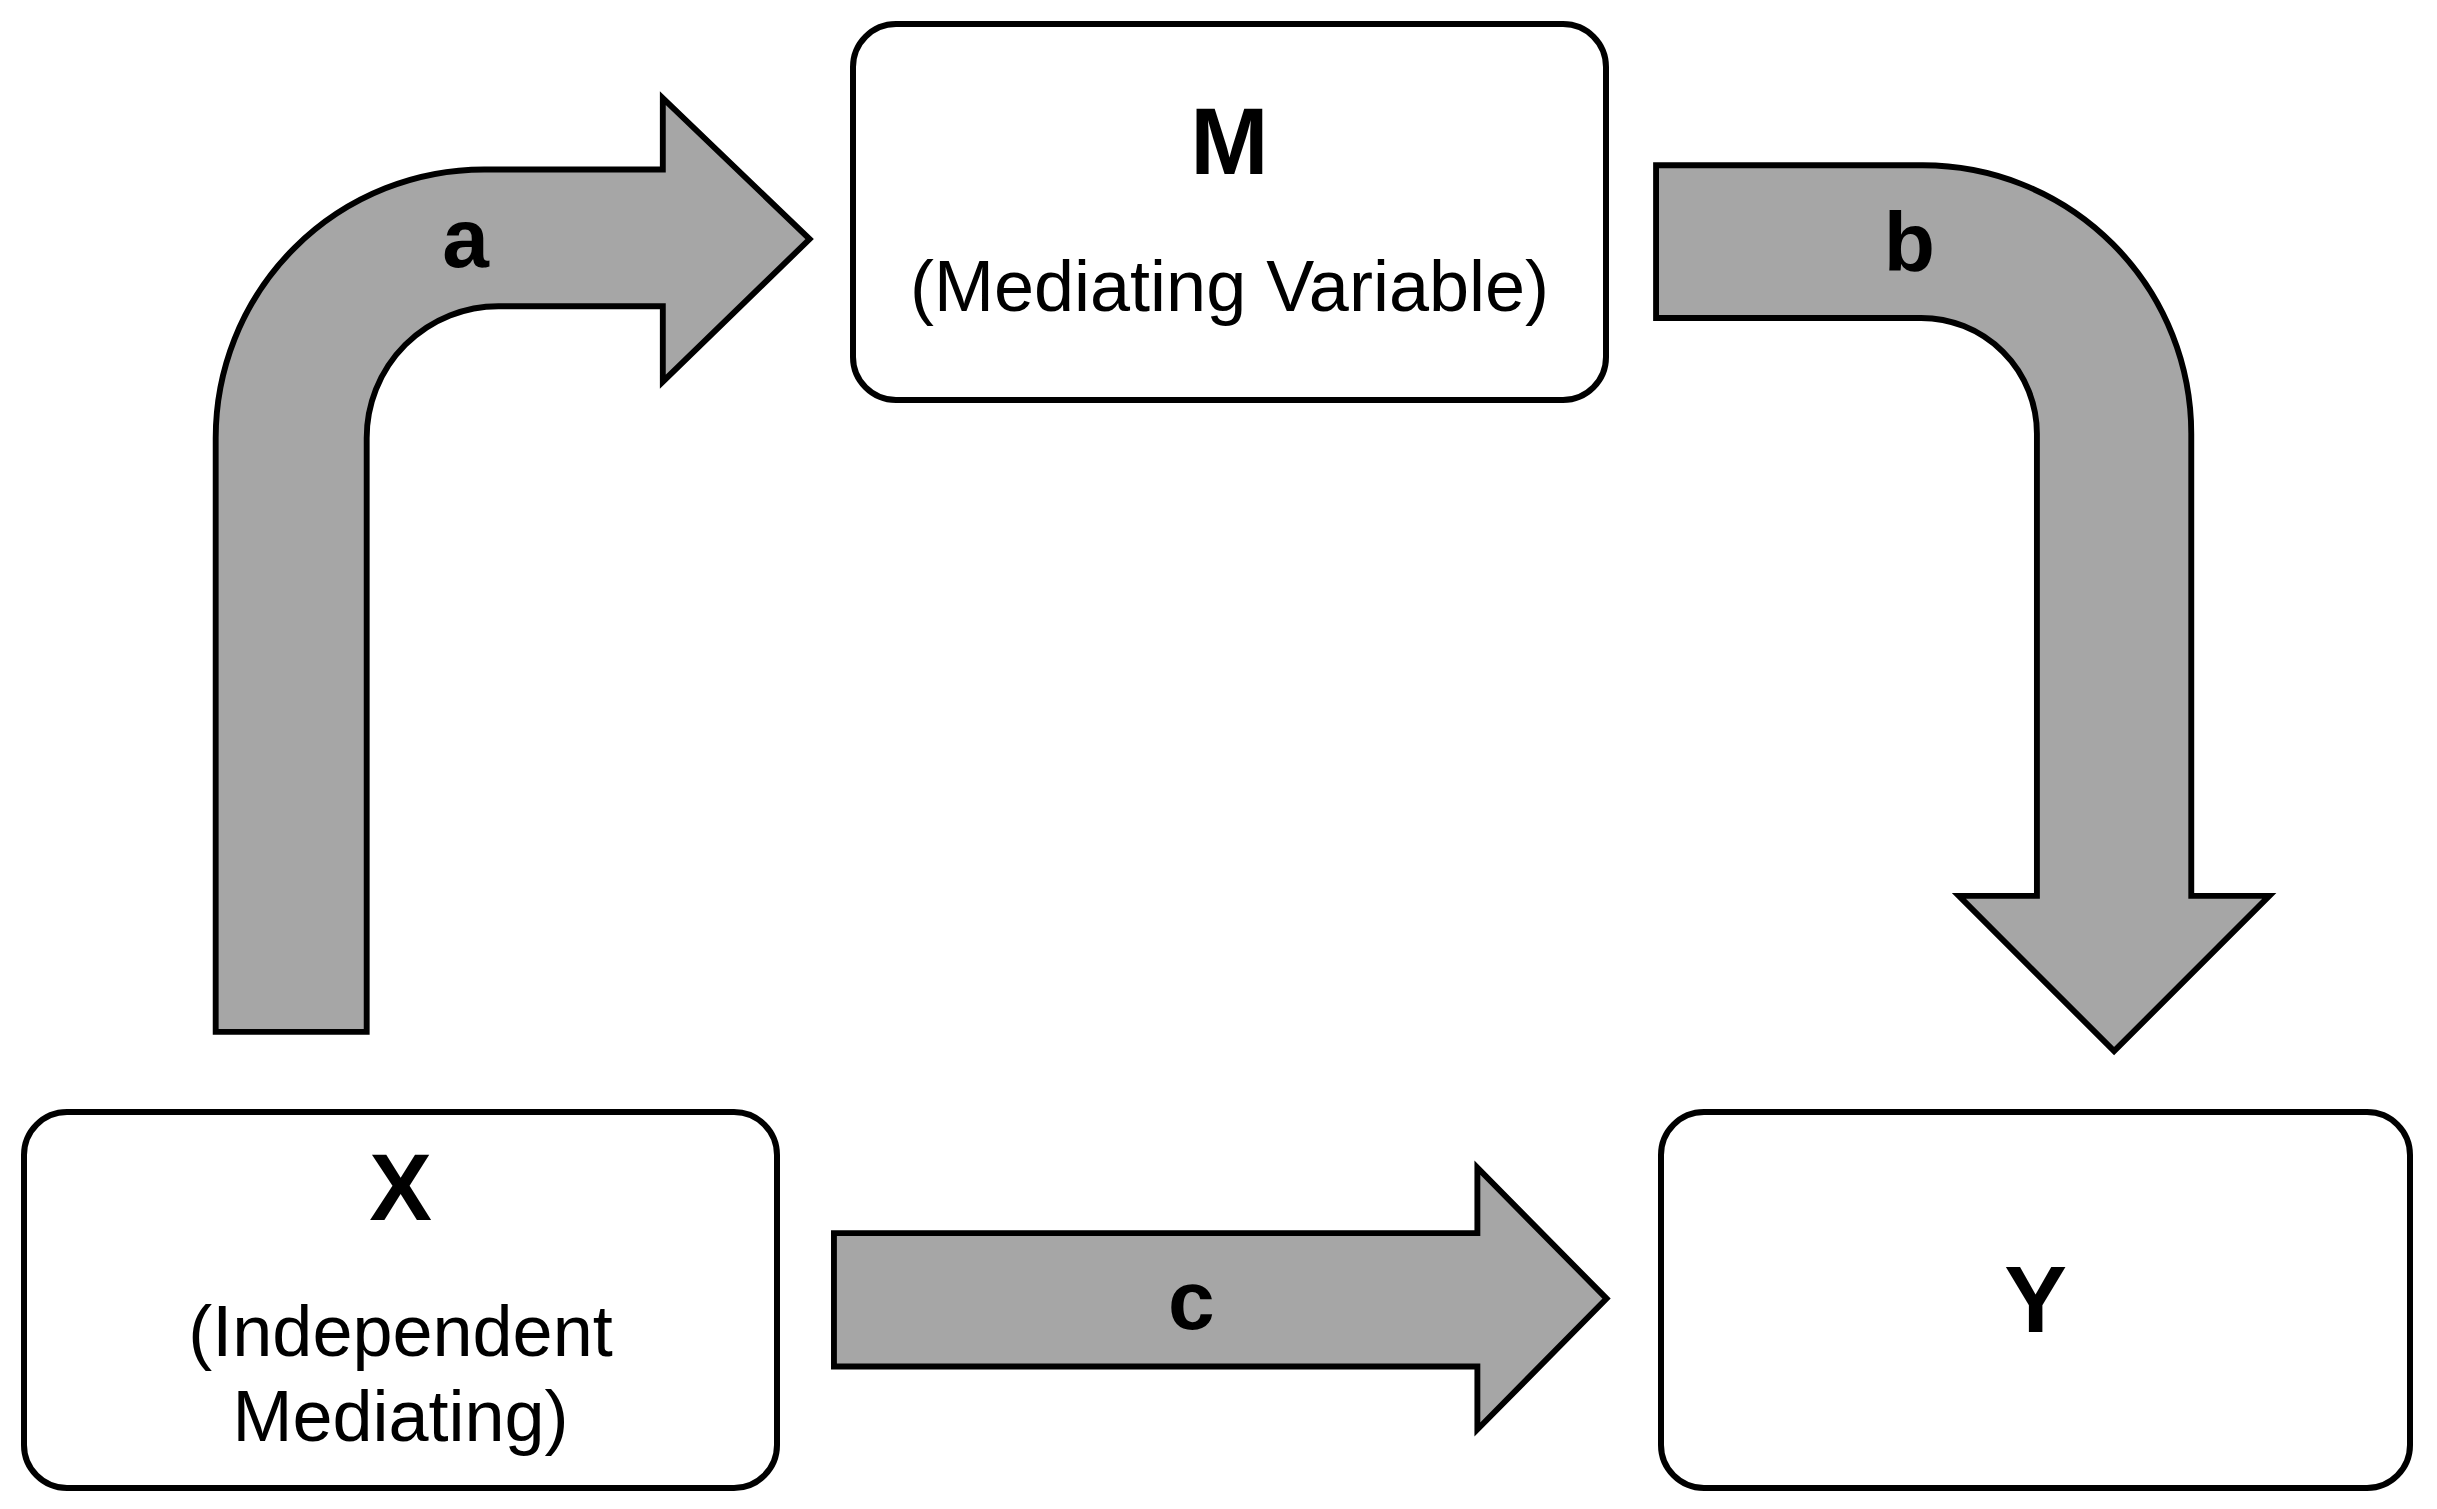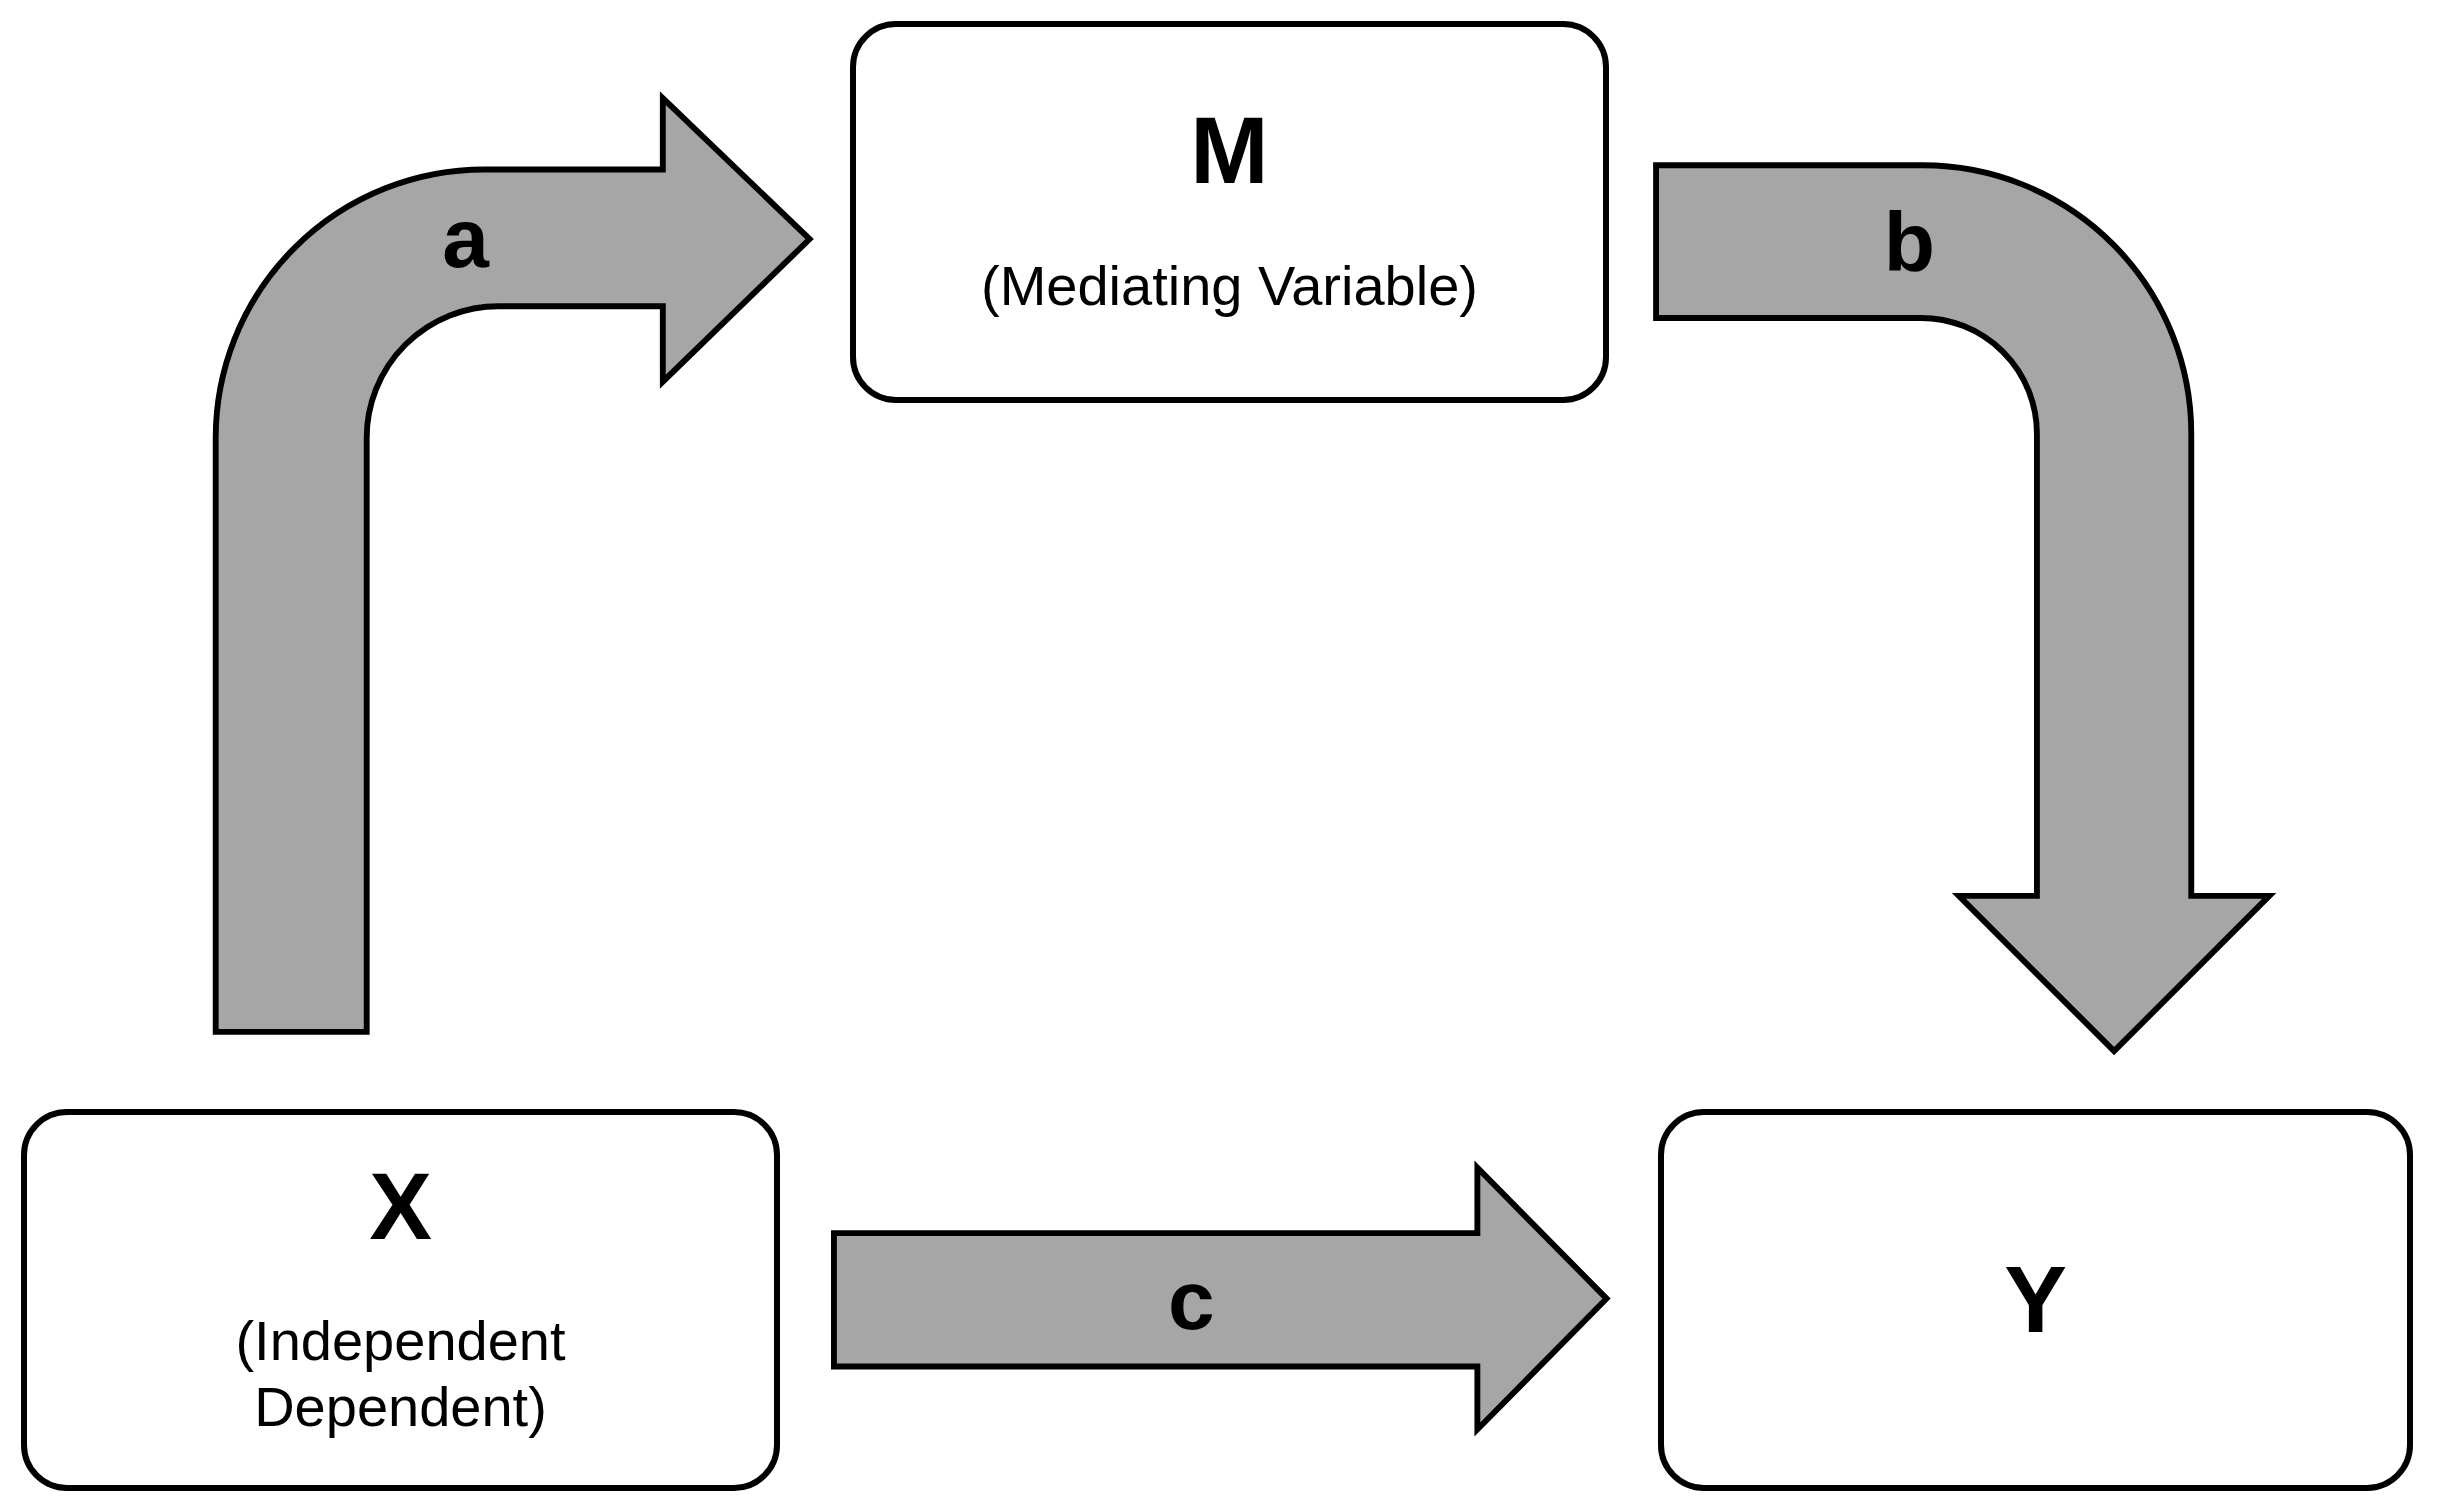--- a/index.html
+++ b/index.html
@@ -50,21 +50,21 @@
     color: #000000;
   }
   .node-box.gap-m   { gap: 55px; }
   .node-box.gap-xy  { gap: 54px; }
   .node-symbol {
     font-size: 94px;
     font-weight: 700;
     line-height: 1;
   }
   .node-sublabel {
-    font-size: 56px;
+    font-size: 72px;
     font-weight: 400;
     line-height: 1.18;
     max-width: 671px;
   }
   .node-sublabel.nowrap { white-space: nowrap; max-width: none; }
 </style>
 </head>
 <body>
 
 <div id="canvas">
@@ -111,21 +111,21 @@
     <text class="arrow-label" x="1420" y="1584">c</text>
   </svg>
 
   <div class="node-box gap-m" style="left:850px; top:21px; width:759px; height:382px;">
     <div class="node-symbol">M</div>
     <div class="node-sublabel nowrap">(Mediating Variable)</div>
   </div>
 
   <div class="node-box gap-xy" style="left:21px; top:1109px; width:759px; height:382px;">
     <div class="node-symbol">X</div>
-    <div class="node-sublabel" style="max-width:638px;">(Independent Dependent)</div>
+    <div class="node-sublabel" style="max-width:638px;">(Independent Mediating)</div>
   </div>
 
   <div class="node-box gap-xy" style="left:1658px; top:1109px; width:755px; height:382px;">
     <div class="node-symbol">Y</div>
   </div>
 
 </div>
 
 
 </body></html>

